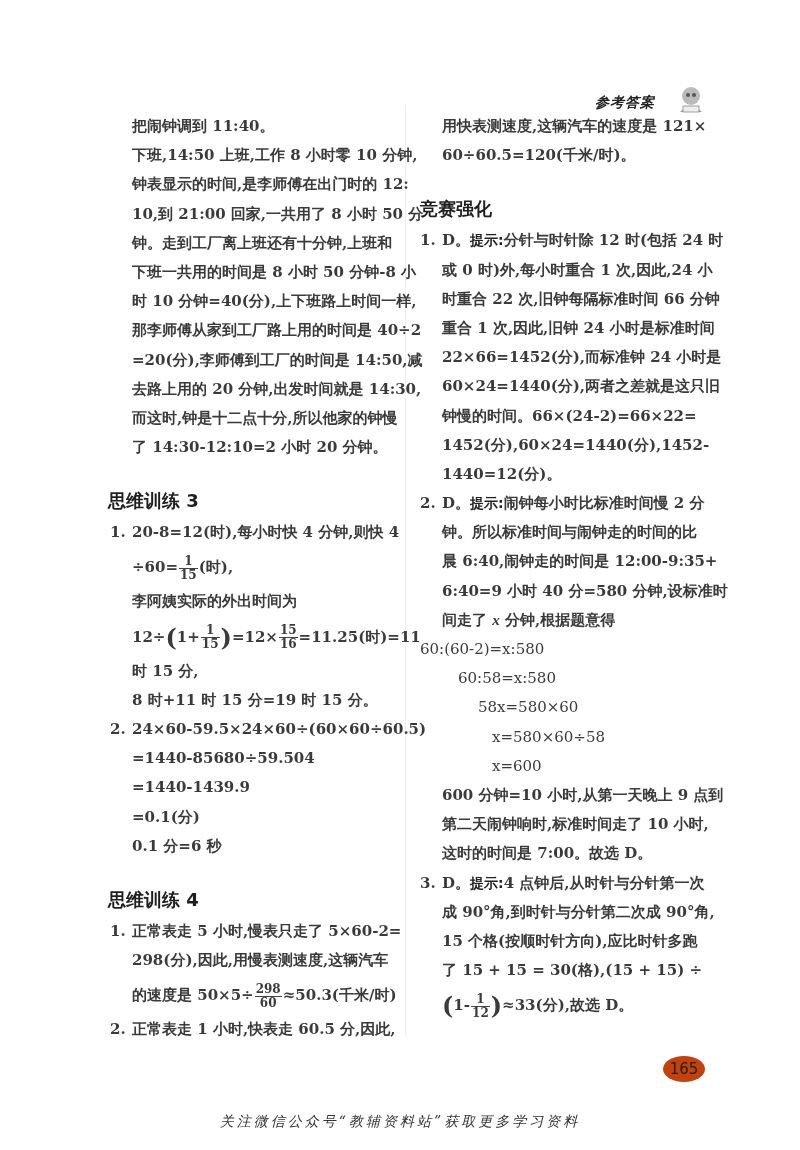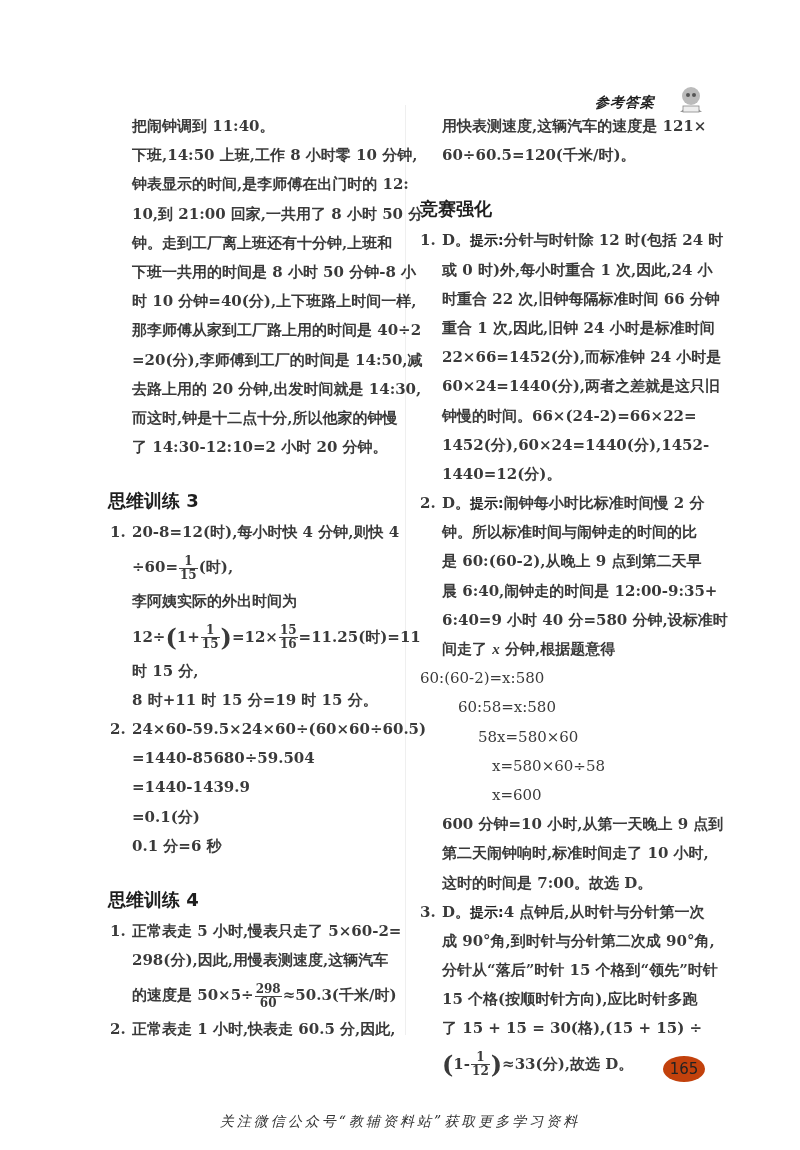--- a/index.html
+++ b/index.html
@@ -96,35 +96,33 @@
   <div class="line ind">或 0 时)外,每小时重合 1 次,因此,24 小</div>
   <div class="line ind">时重合 22 次,旧钟每隔标准时间 66 分钟</div>
   <div class="line ind">重合 1 次,因此,旧钟 24 小时是标准时间</div>
   <div class="line ind">22×66=1452(分),而标准钟 24 小时是</div>
   <div class="line ind">60×24=1440(分),两者之差就是这只旧</div>
   <div class="line ind">钟慢的时间。66×(24-2)=66×22=</div>
   <div class="line ind">1452(分),60×24=1440(分),1452-</div>
   <div class="line ind">1440=12(分)。</div>
   <div class="line ind"><span class="num">2.</span><span>D。</span><b class="hint">提示:</b><span>闹钟每小时比标准时间慢 2 分</span></div>
   <div class="line ind">钟。所以标准时间与闹钟走的时间的比</div>
-  <div class="line ind">是 60:(60-2),从晚上 9 点到第二天早</div>
   <div class="line ind">晨 6:40,闹钟走的时间是 12:00-9:35+</div>
   <div class="line ind">6:40=9 小时 40 分=580 分钟,设标准时</div>
   <div class="line ind"><span>间走了 </span><i class="var">x</i><span> 分钟,根据题意得</span></div>
   <div class="line">60:(60-2)=x:580</div>
   <div class="line" style="padding-left:38px">60:58=x:580</div>
   <div class="line" style="padding-left:58px">58x=580×60</div>
   <div class="line" style="padding-left:72px">x=580×60÷58</div>
   <div class="line" style="padding-left:72px">x=600</div>
   <div class="line ind">600 分钟=10 小时,从第一天晚上 9 点到</div>
   <div class="line ind">第二天闹钟响时,标准时间走了 10 小时,</div>
   <div class="line ind">这时的时间是 7:00。故选 D。</div>
   <div class="line ind"><span class="num">3.</span><span>D。</span><b class="hint">提示:</b><span>4 点钟后,从时针与分针第一次</span></div>
   <div class="line ind">成 90°角,到时针与分针第二次成 90°角,</div>
-  <div class="line ind">分针从“落后”时针 15 个格到“领先”时针</div>
   <div class="line ind">15 个格(按顺时针方向),应比时针多跑</div>
   <div class="line ind">了 15 + 15 = 30(格),(15 + 15) ÷</div>
   <div class="line ind tall">
     <span class="paren">(</span><span>1-</span><span class="frac"><span class="n">1</span><span class="d">12</span></span><span class="paren">)</span><span>≈33(分),故选 D。</span>
   </div>
 </div>
 
 <div class="page-num">165</div>
 <div class="footer">关注微信公众号“教辅资料站”获取更多学习资料</div>
 

